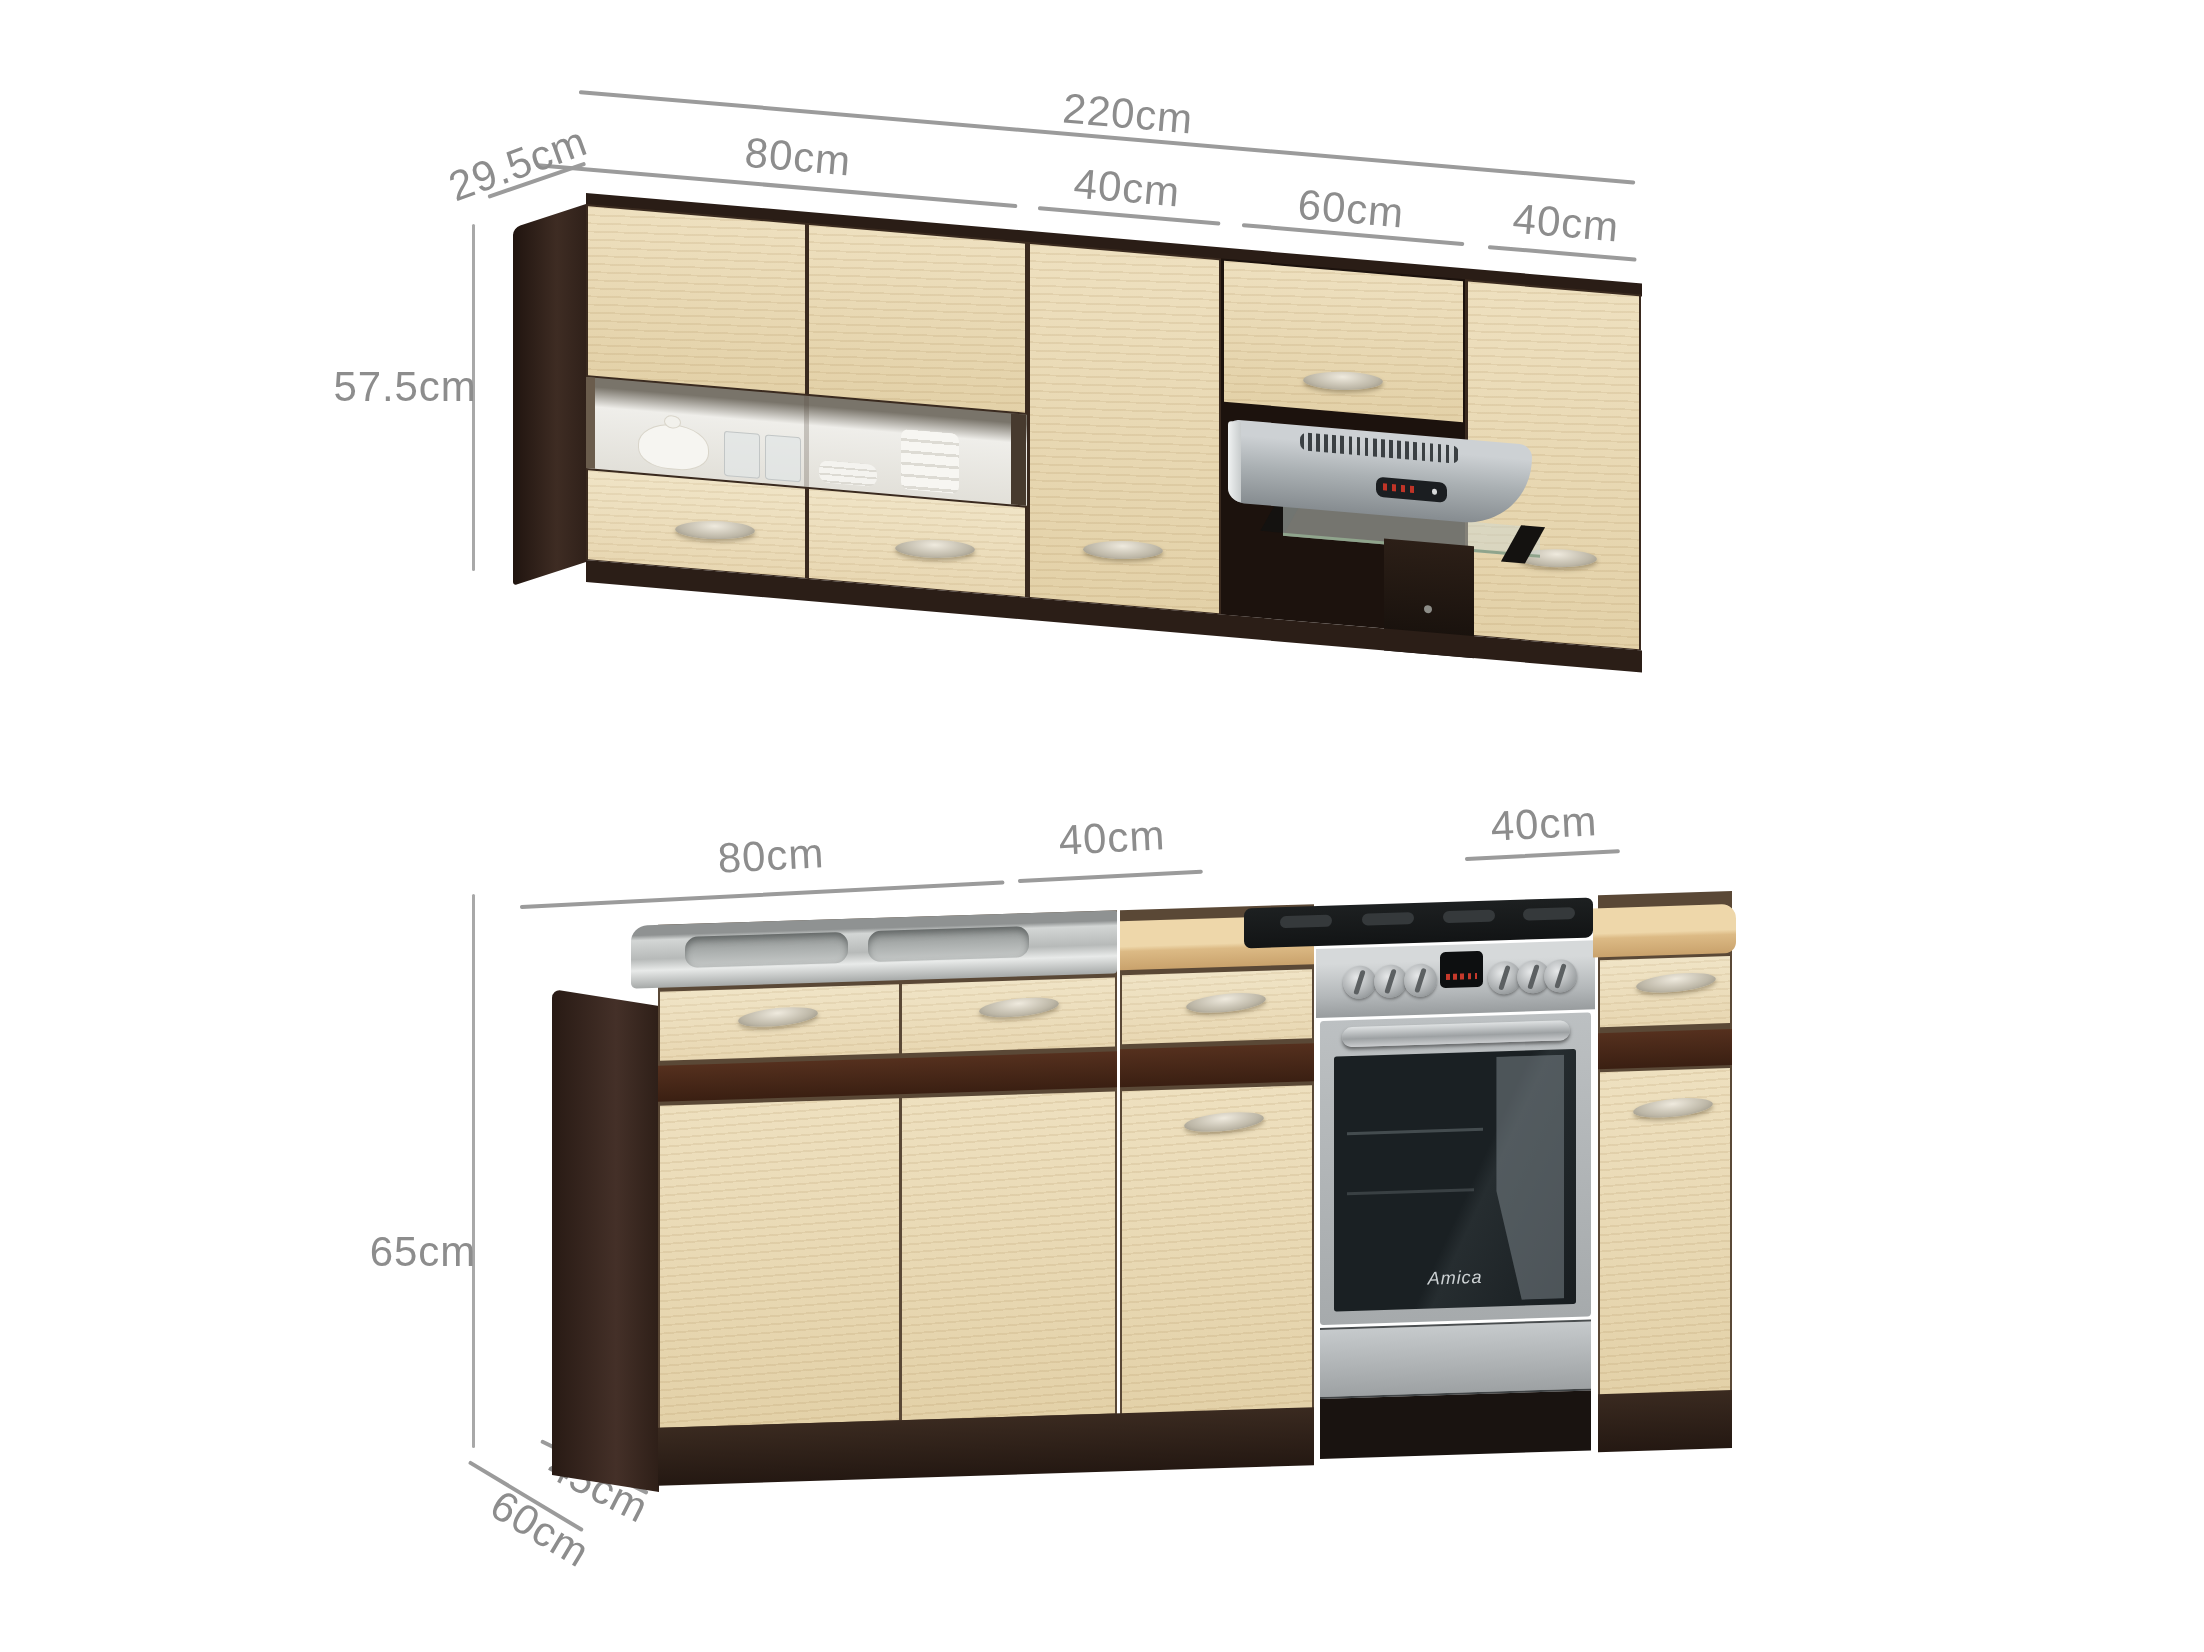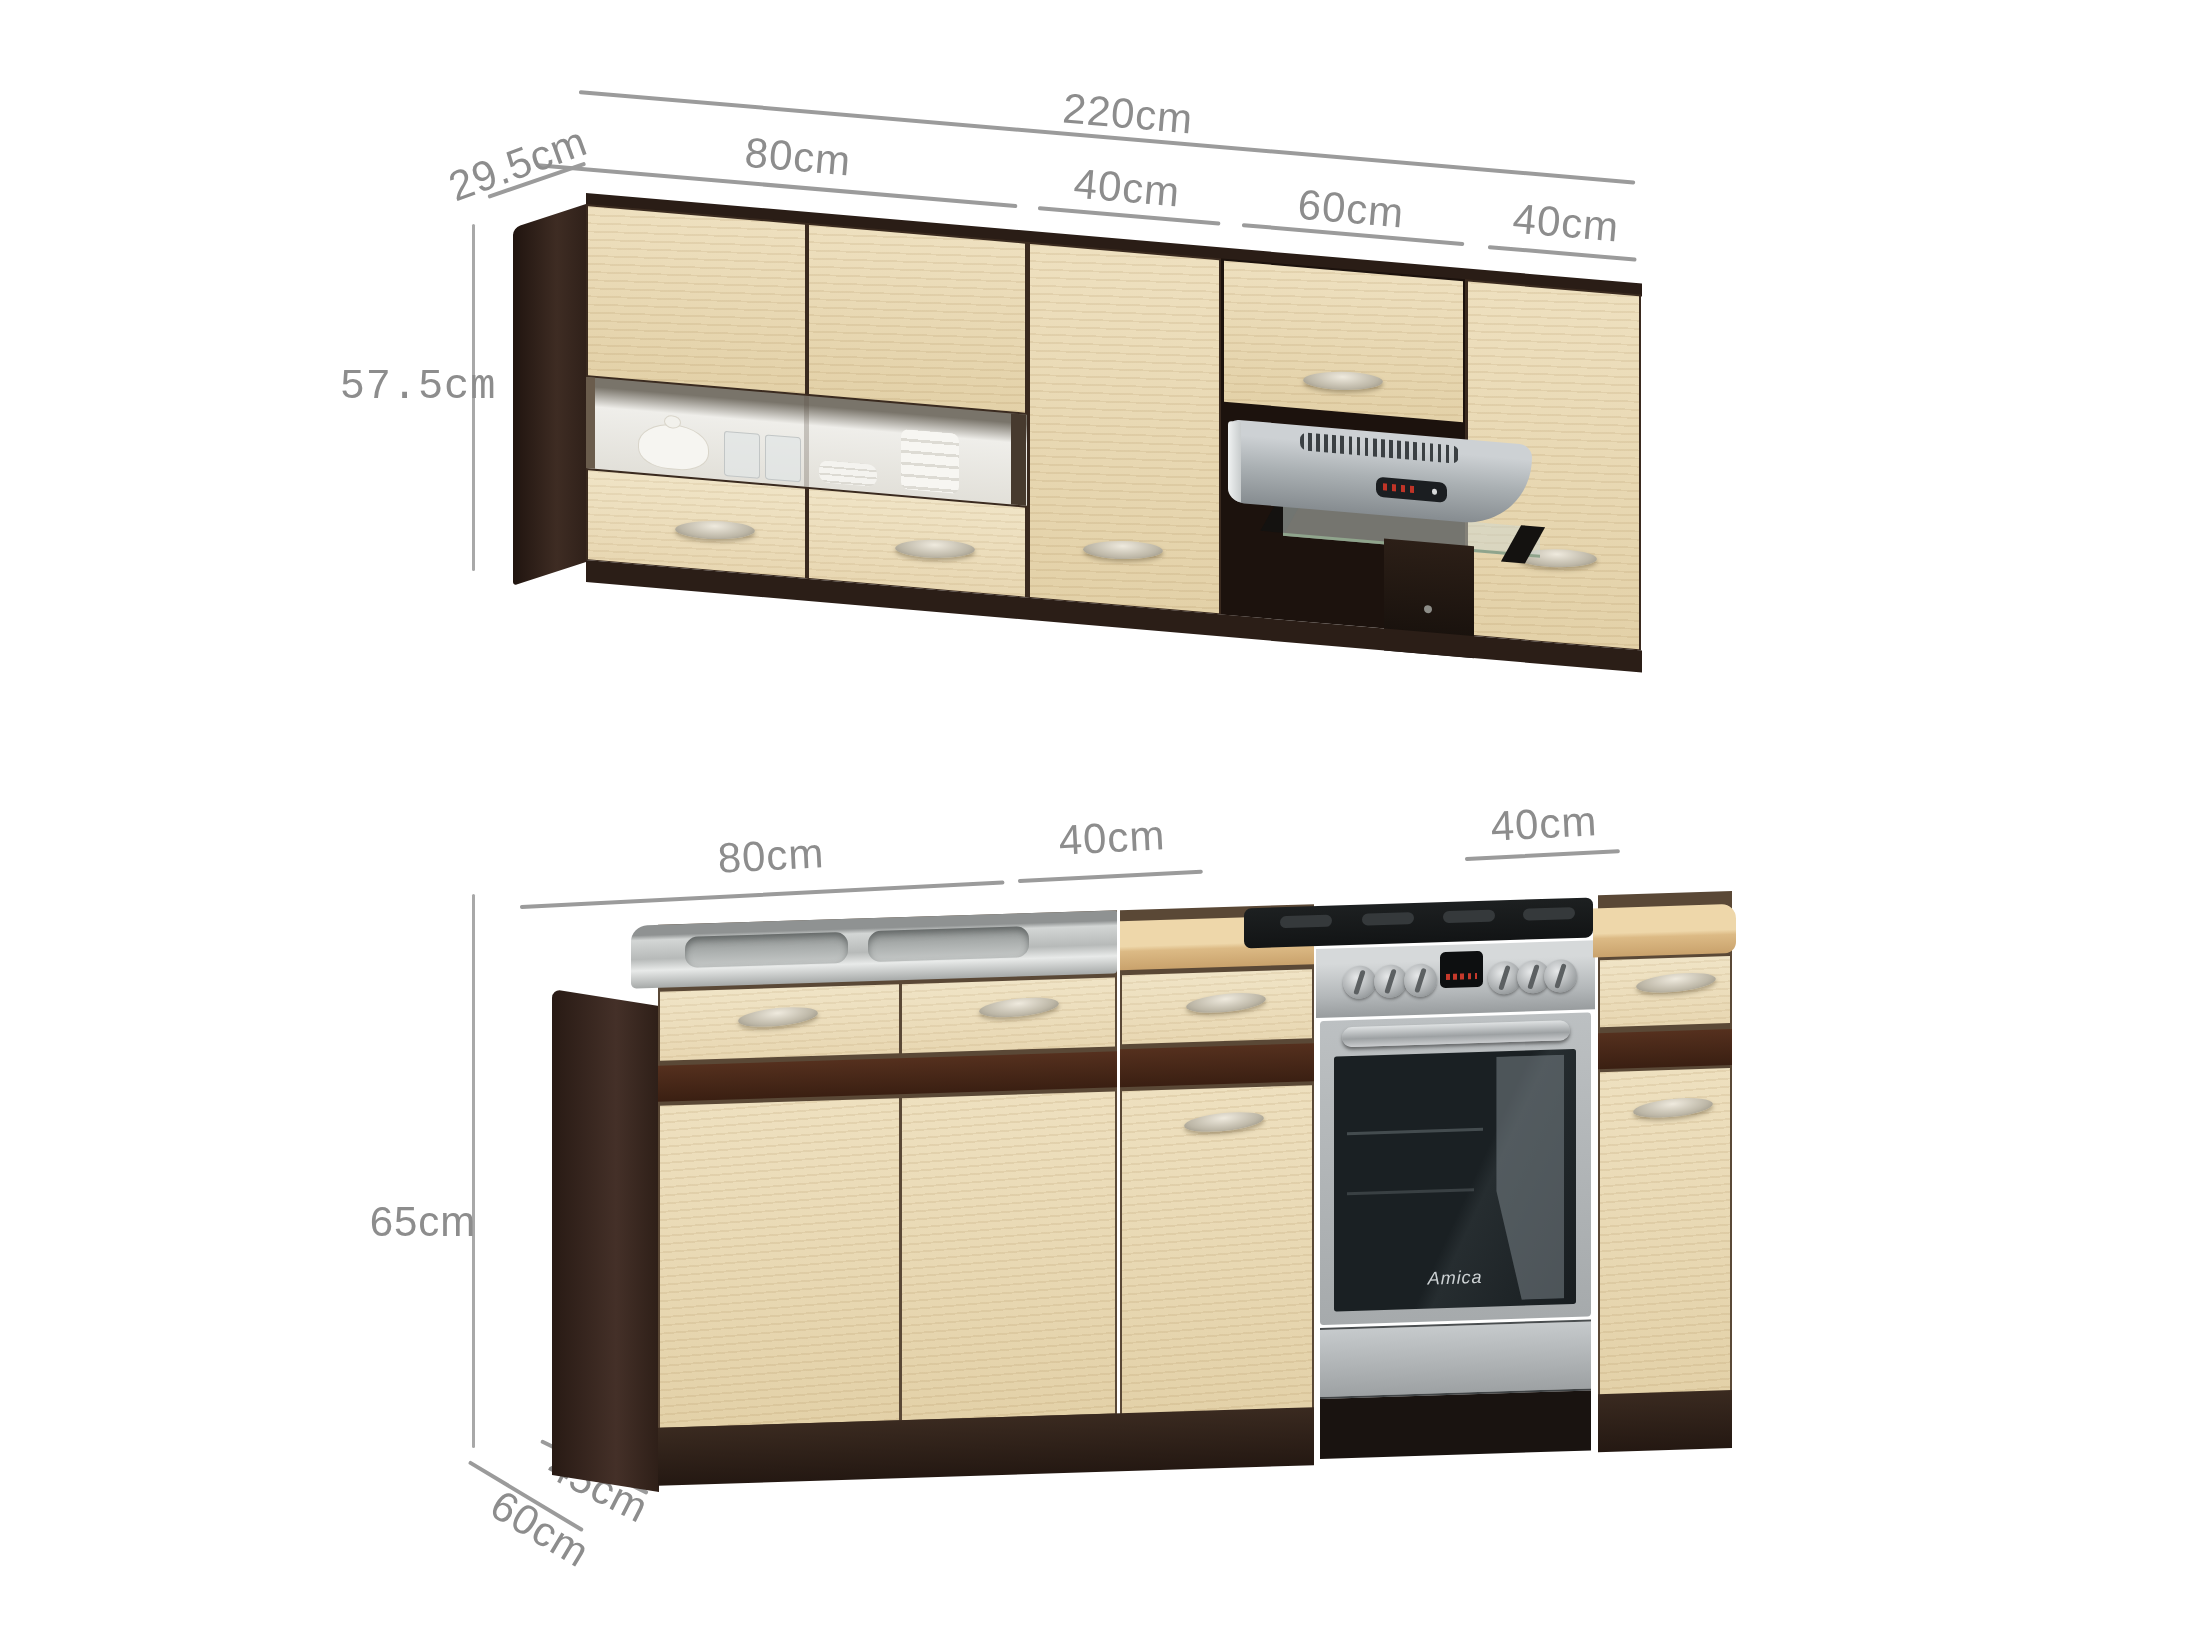--- a/index.html
+++ b/index.html
@@ -28,23 +28,23 @@
   .s80b {left:520px; top:905px;width:485px;  transform:rotate(-2.9deg);}
   .s40b1{left:1018px;top:879px; width:185px;  transform:rotate(-2.9deg);}
   .s40b2{left:1465px;top:857px; width:155px;  transform:rotate(-2.9deg);}
   .v65  {left:472px; top:894px; height:554px;}
   .s45  {left:541px; top:1439px;width:119px;  transform:rotate(26deg);}
   .s60b {left:469px; top:1460px;width:133px;  transform:rotate(31deg);}
 
   .L220 {left:1128px;top:114px;}  .L29  {left:518px; top:164px;}
   .L80t {left:798px; top:157px;}  .L40t1{left:1127px;top:188px;}
   .L60t {left:1351px;top:209px;}  .L40t2{left:1566px;top:223px;}
-  .L57  {left:418px; top:387px;font-family:Liberation Mono, monospace;}  .L80b {left:771px; top:856px;}
+  .L57  {left:405px; top:387px;}  .L80b {left:771px; top:856px;}
   .L40b1{left:1112px;top:838px;}  .L40b2{left:1544px;top:824px;}
-  .L65  {left:423px; top:1222px;} .L45  {left:598px; top:1487px;}
+  .L65  {left:423px; top:1252px;} .L45  {left:598px; top:1487px;}
   .L60b {left:540px; top:1529px;}
 
   
   .wood{background:
       repeating-linear-gradient(177deg, rgba(150,115,62,0.12) 0 1.8px, rgba(0,0,0,0) 1.8px 8.1px),
       linear-gradient(180deg,#eee0bf,#e3d1a8);}
   .woodlight{background:
       repeating-linear-gradient(178deg, rgba(150,115,62,0.10) 0 1.8px, rgba(0,0,0,0) 1.8px 7.2px),
       linear-gradient(180deg,#f0e4c6,#e8d7b2);}
   .stripe{background:linear-gradient(180deg,#55301e,#3a1f12);}

